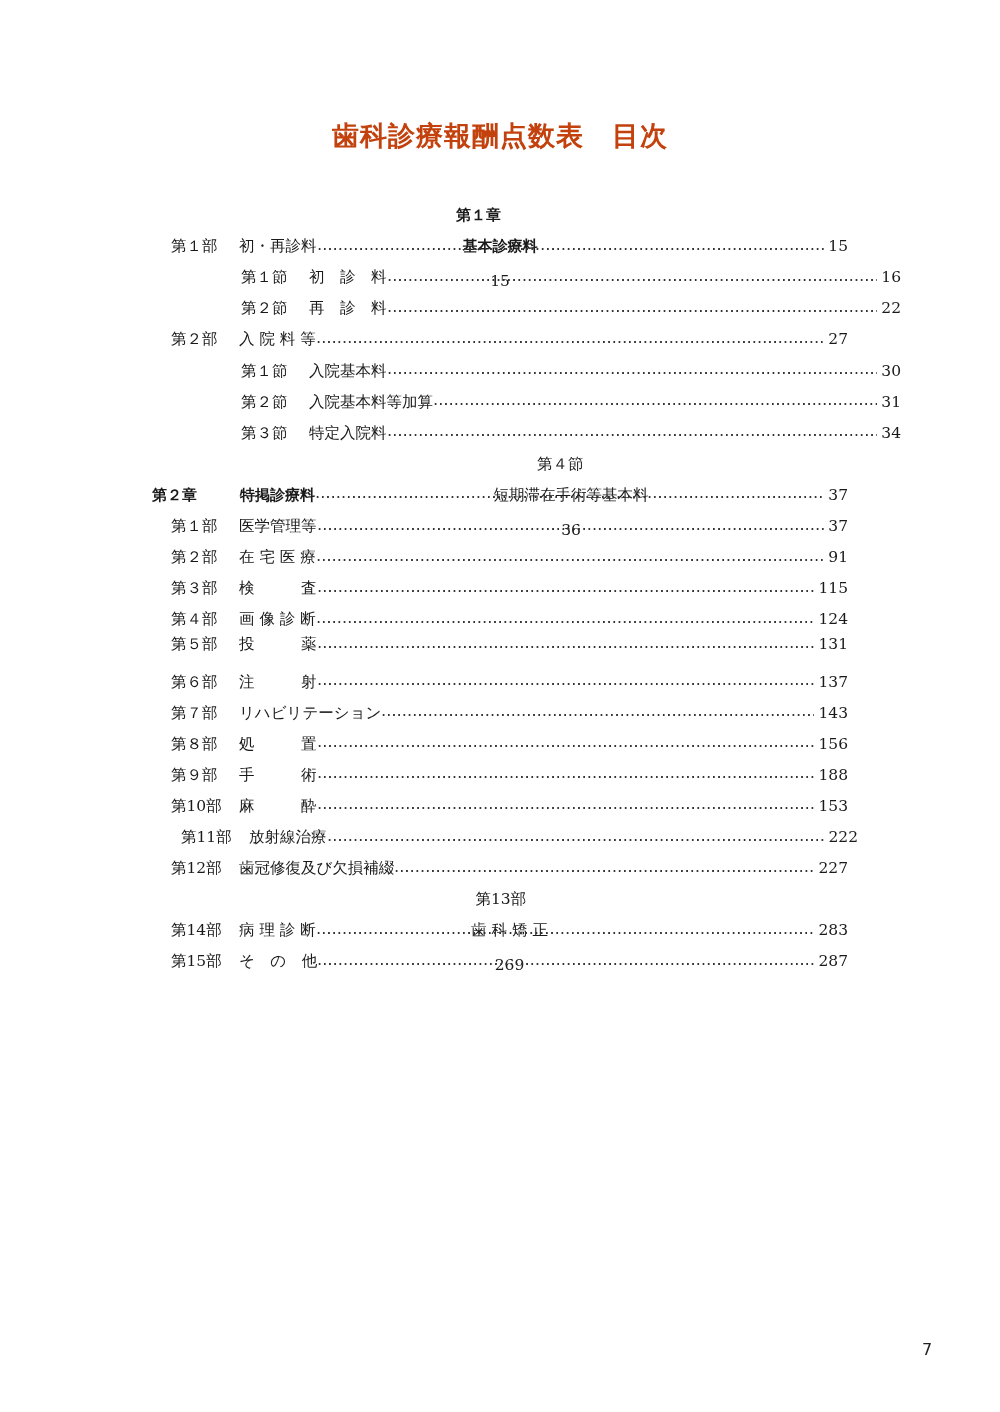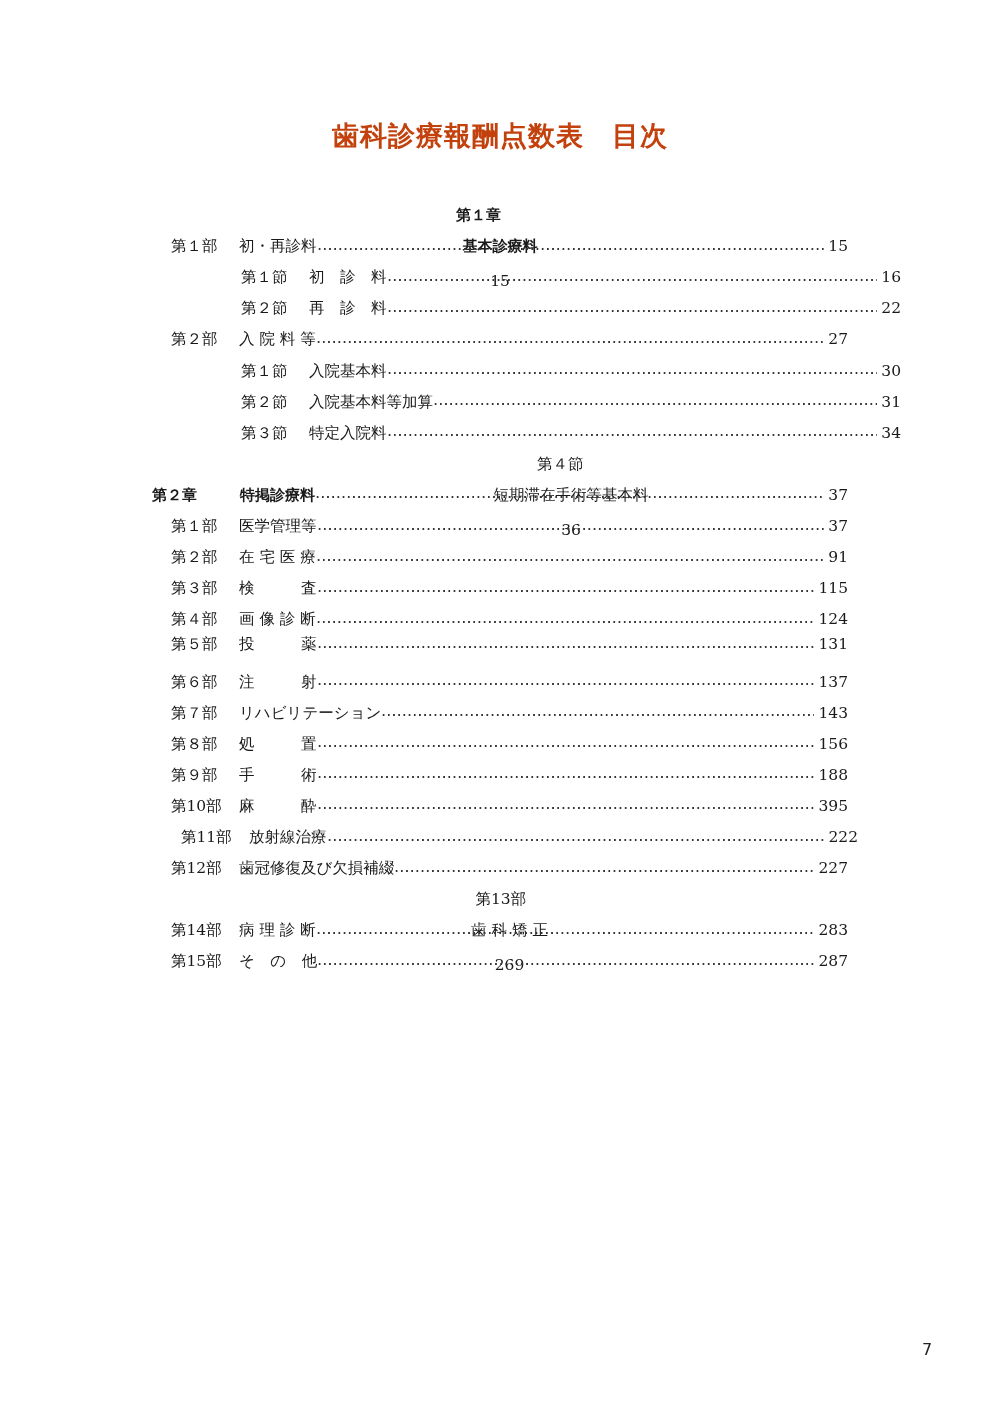--- a/index.html
+++ b/index.html
@@ -213,21 +213,21 @@
     <div class="toc-row level-part" style="top: 559.8px;">
       <span class="num">第９部</span>
       <span class="label">手　　　術</span>
       <span class="leader"></span>
       <span class="page">188</span>
     </div>
     <div class="toc-row level-part" style="top: 590.9px;">
       <span class="num">第10部</span>
       <span class="label">麻　　　酔</span>
       <span class="leader"></span>
-      <span class="page">395</span>
+      <span class="page">153</span>
     </div>
     <div class="toc-row level-part" style="top: 622px; margin-left: 10px;">
       <span class="num">第11部</span>
       <span class="label">放射線治療</span>
       <span class="leader"></span>
       <span class="page">222</span>
     </div>
     <div class="toc-row level-part" style="top: 653.1px;">
       <span class="num">第12部</span>
       <span class="label">歯冠修復及び欠損補綴</span>

